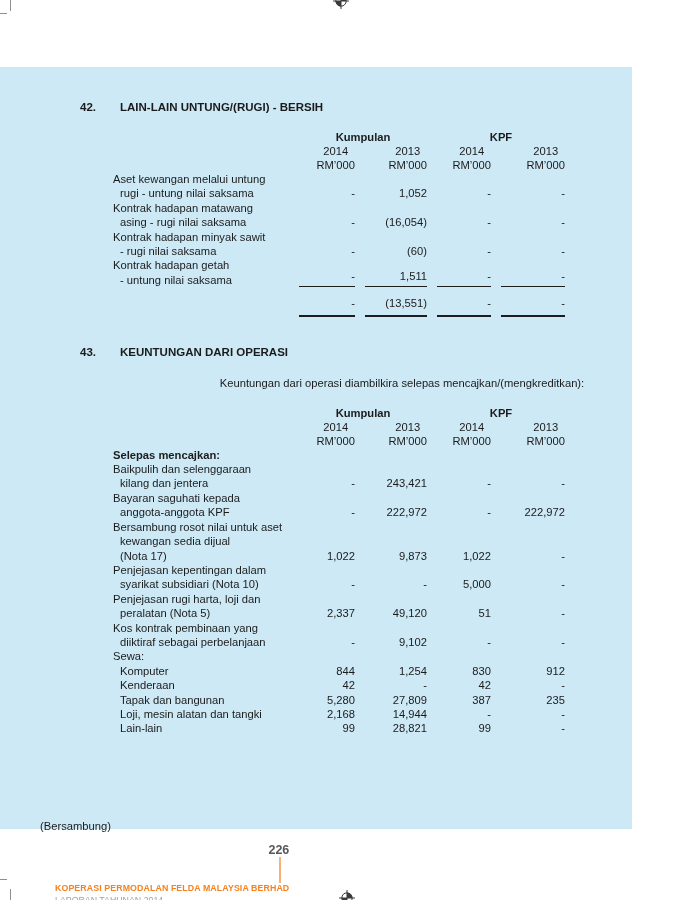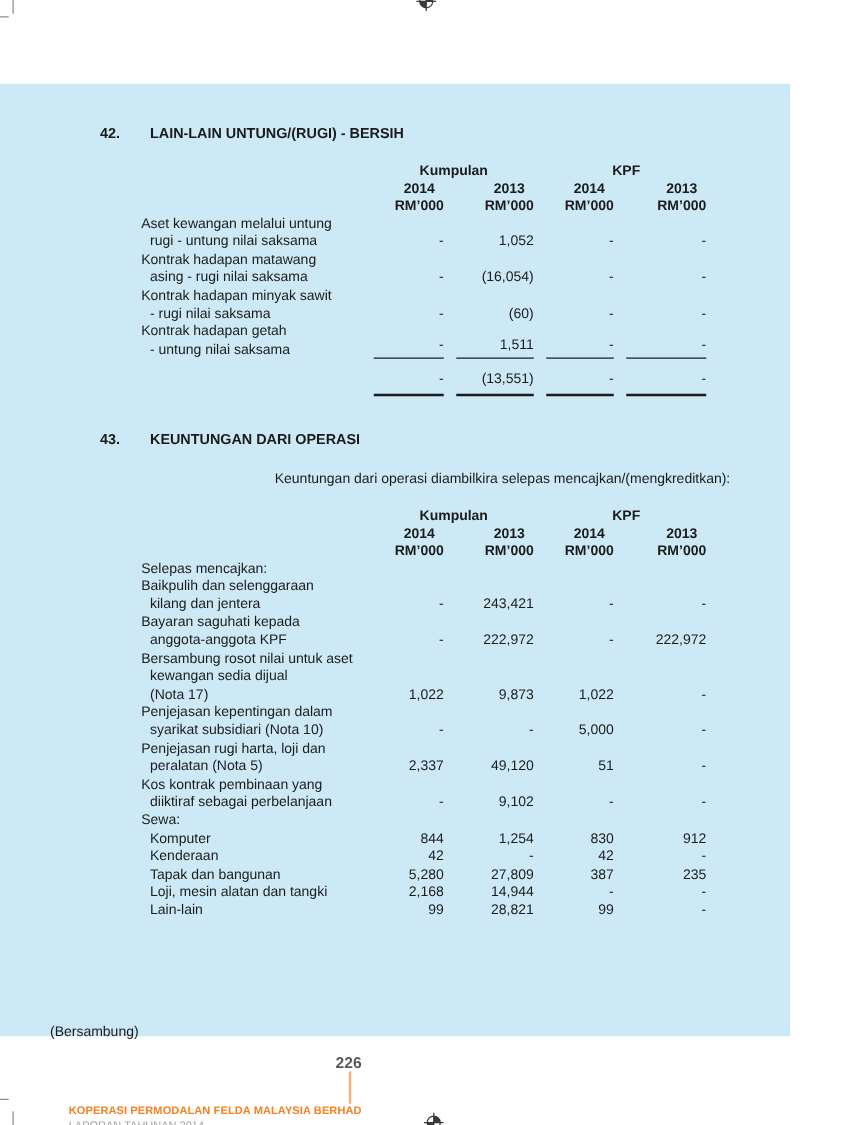--- a/index.html
+++ b/index.html
@@ -11,32 +11,32 @@
   .content{padding:33px 0 0 80px;}
   .section + .section{margin-top:28px;}
   .sec-head{display:flex;font-weight:bold;font-size:11.5px;line-height:14px;}
   .sec-num{width:40px;flex:0 0 40px;}
   .intro{margin:17px 0 0 40px;font-size:11.2px;line-height:14px;text-align:center;}
   .fin-table{border-collapse:collapse;table-layout:fixed;margin:16px 0 0 33px;}
   .fin-table td{padding:0 4px 0 6px;font-size:11.2px;vertical-align:bottom;}
   .fin-table td.lbl{padding:0;}
   .lbl div{line-height:14.4px;white-space:nowrap;}
   .cont{padding-left:7px;}
-  .b{font-weight:normal;}
+  .b{font-weight:bold;}
   .val{text-align:right;}
   .val div{line-height:14.4px;}
   .rule-s{border-bottom:1px solid #1c1c1c;padding-bottom:3px;}
   .rule-t{border-bottom:2px solid #1c1c1c;padding-bottom:4px;}
   tr.total td{padding-top:9px;}
   .ghead td{font-weight:bold;line-height:14px;}
   .ghcell{text-align:center;}
   .chead td{line-height:14px;}
   .colhead{text-align:right;}
   .yrblk{display:inline-block;text-align:center;}
-  .yr,.unit{font-weight:bold;font-size:11.2px;line-height:14px;}
+  .yr,.unit{font-weight:normal;font-size:11.2px;line-height:14px;}
   .bersambung{margin:83px 0 0 40px;font-size:11.2px;line-height:14px;}
   .page-footer{position:absolute;left:55px;top:840px;display:flex;align-items:flex-end;flex-direction:column;}
   .pagenum{font-size:12.5px;font-weight:bold;color:var(--page-number-gray,#58585a);margin-top:3px;}
   .fdivider{width:2px;height:26px;background:#f6b179;margin:0 8px 0 10px;}
   .fcompany{font-size:8.8px;font-weight:bold;color:var(--accent-orange,#f58220);letter-spacing:.1px;line-height:11px;}
   .freport{font-size:8.8px;color:#a2a2a4;line-height:11px;margin-top:1px;}
   .crop{position:absolute;background:var(--mark-gray,#8f8f8f);}
   .crop.v{width:1px;height:11px;}
   .crop.h{width:7px;height:1px;}
   .regmark{position:absolute;width:16px;height:16px;}

